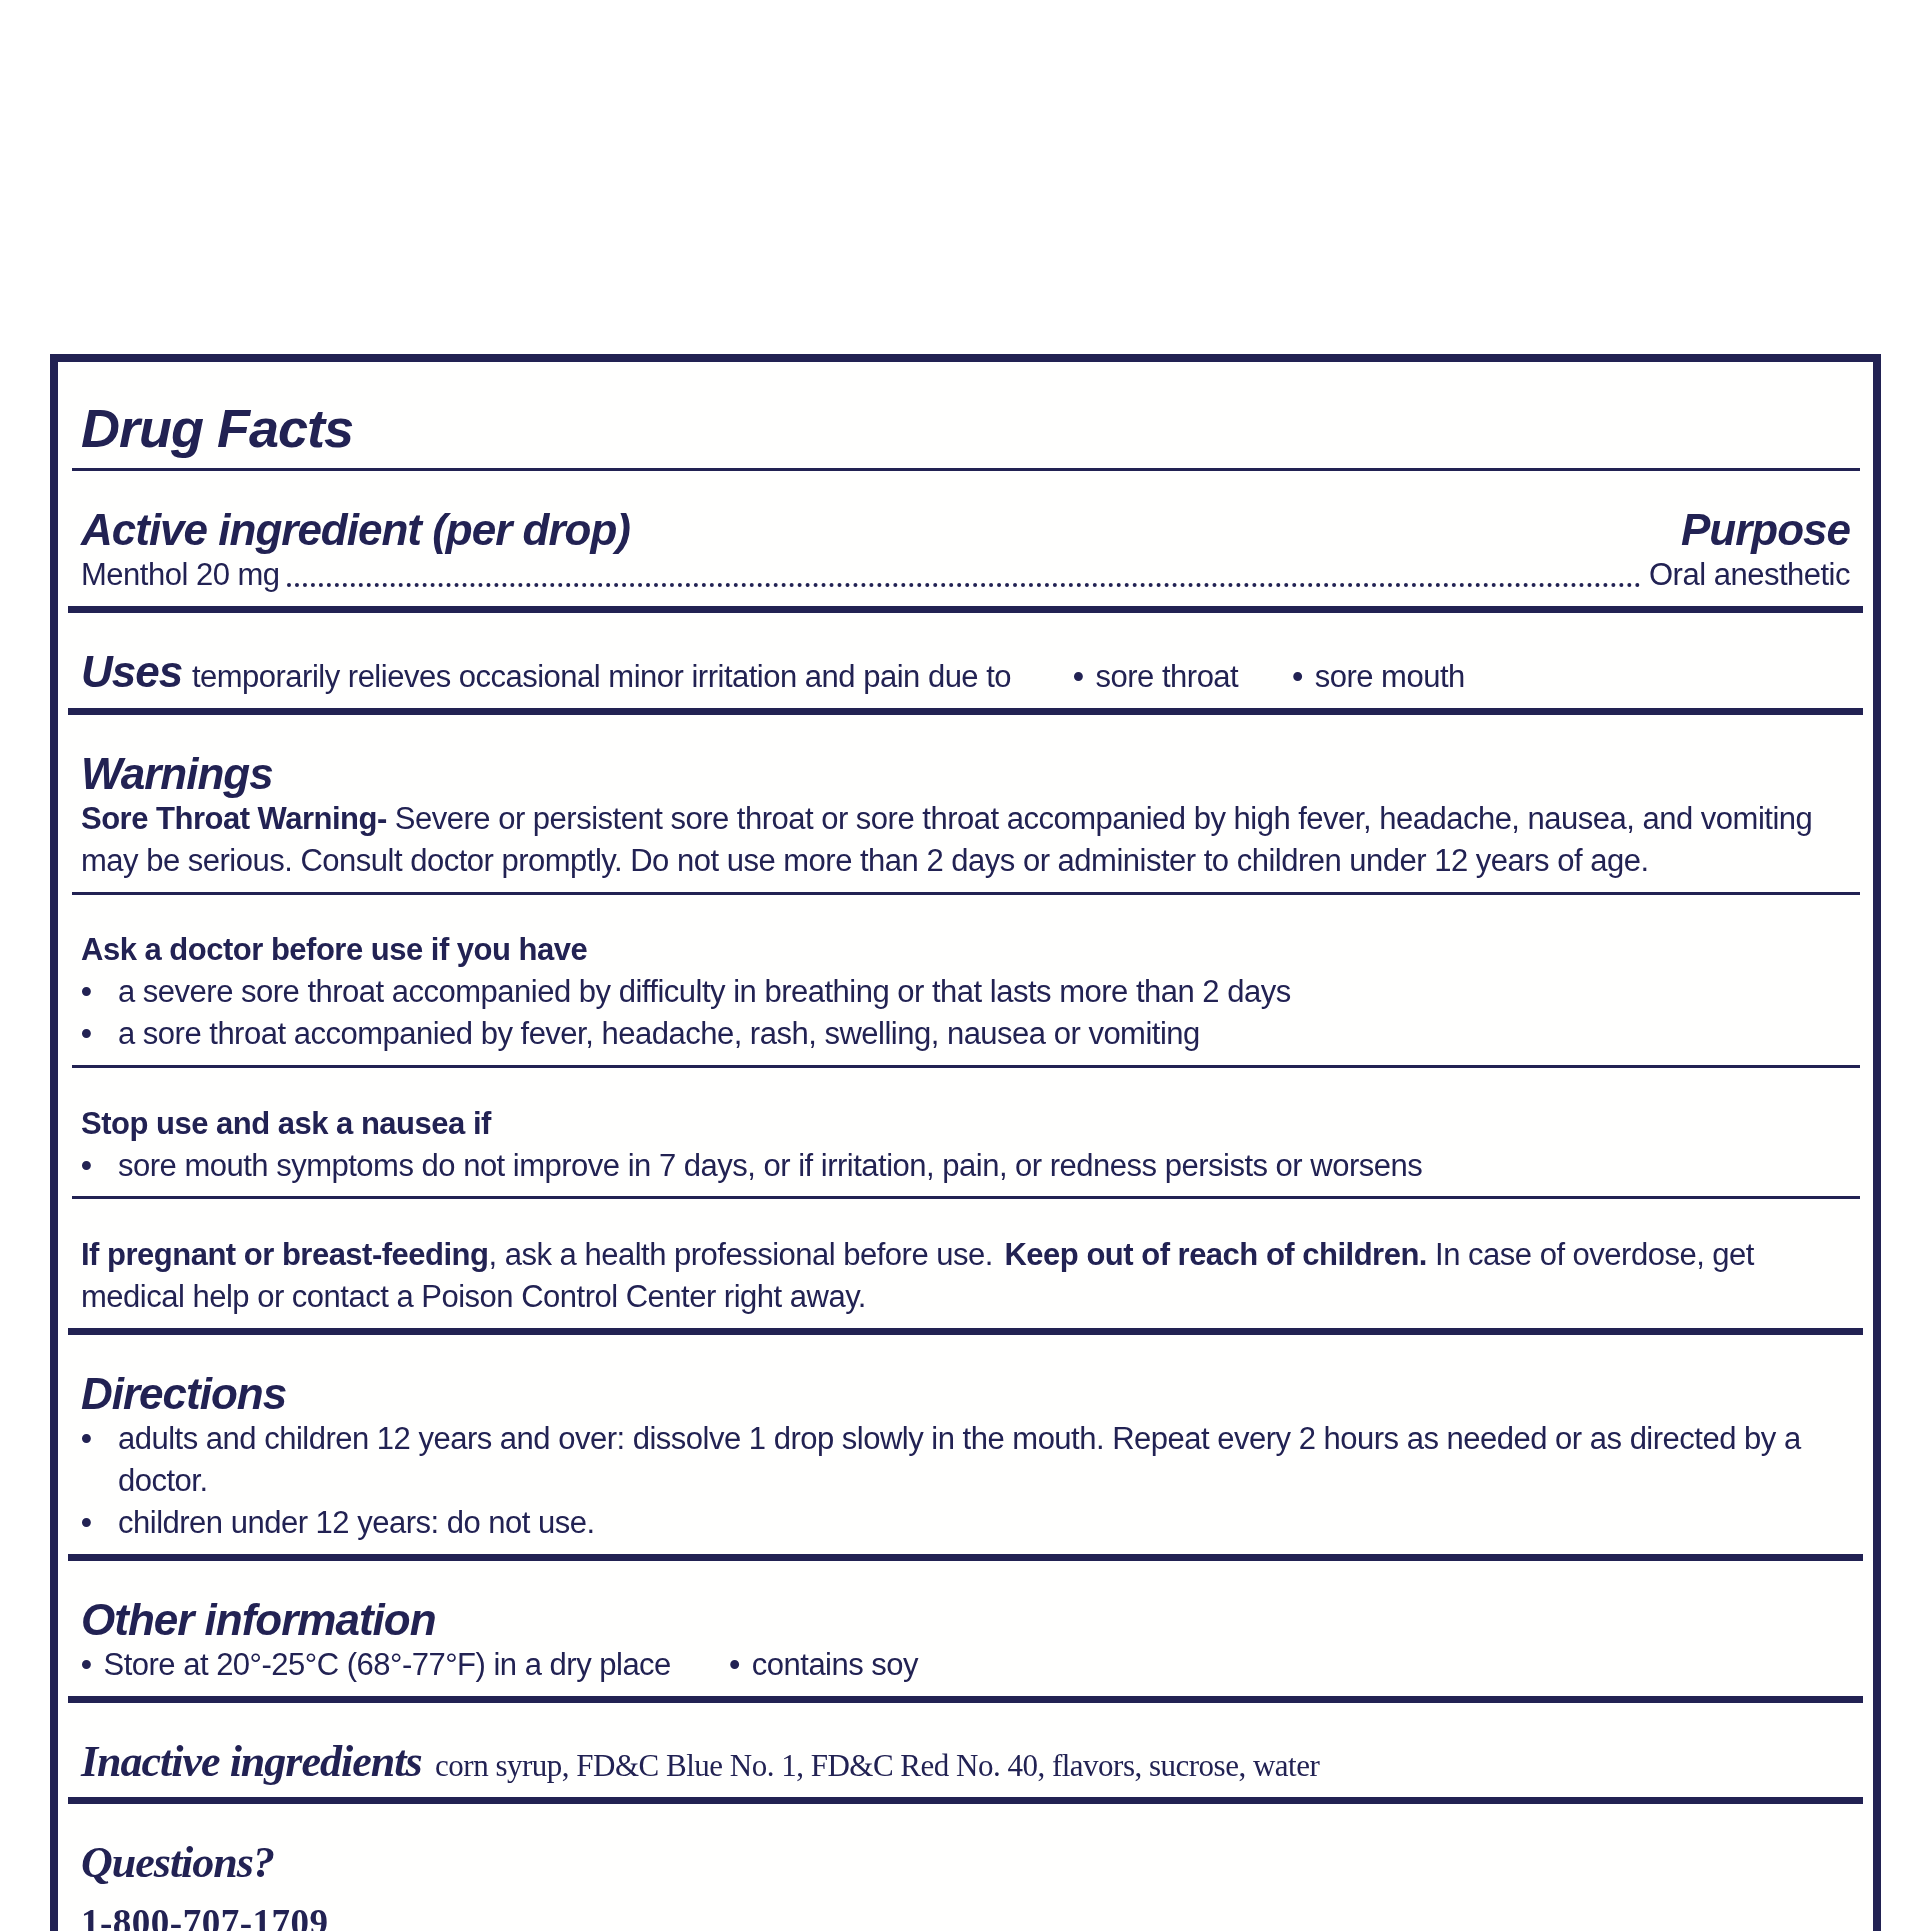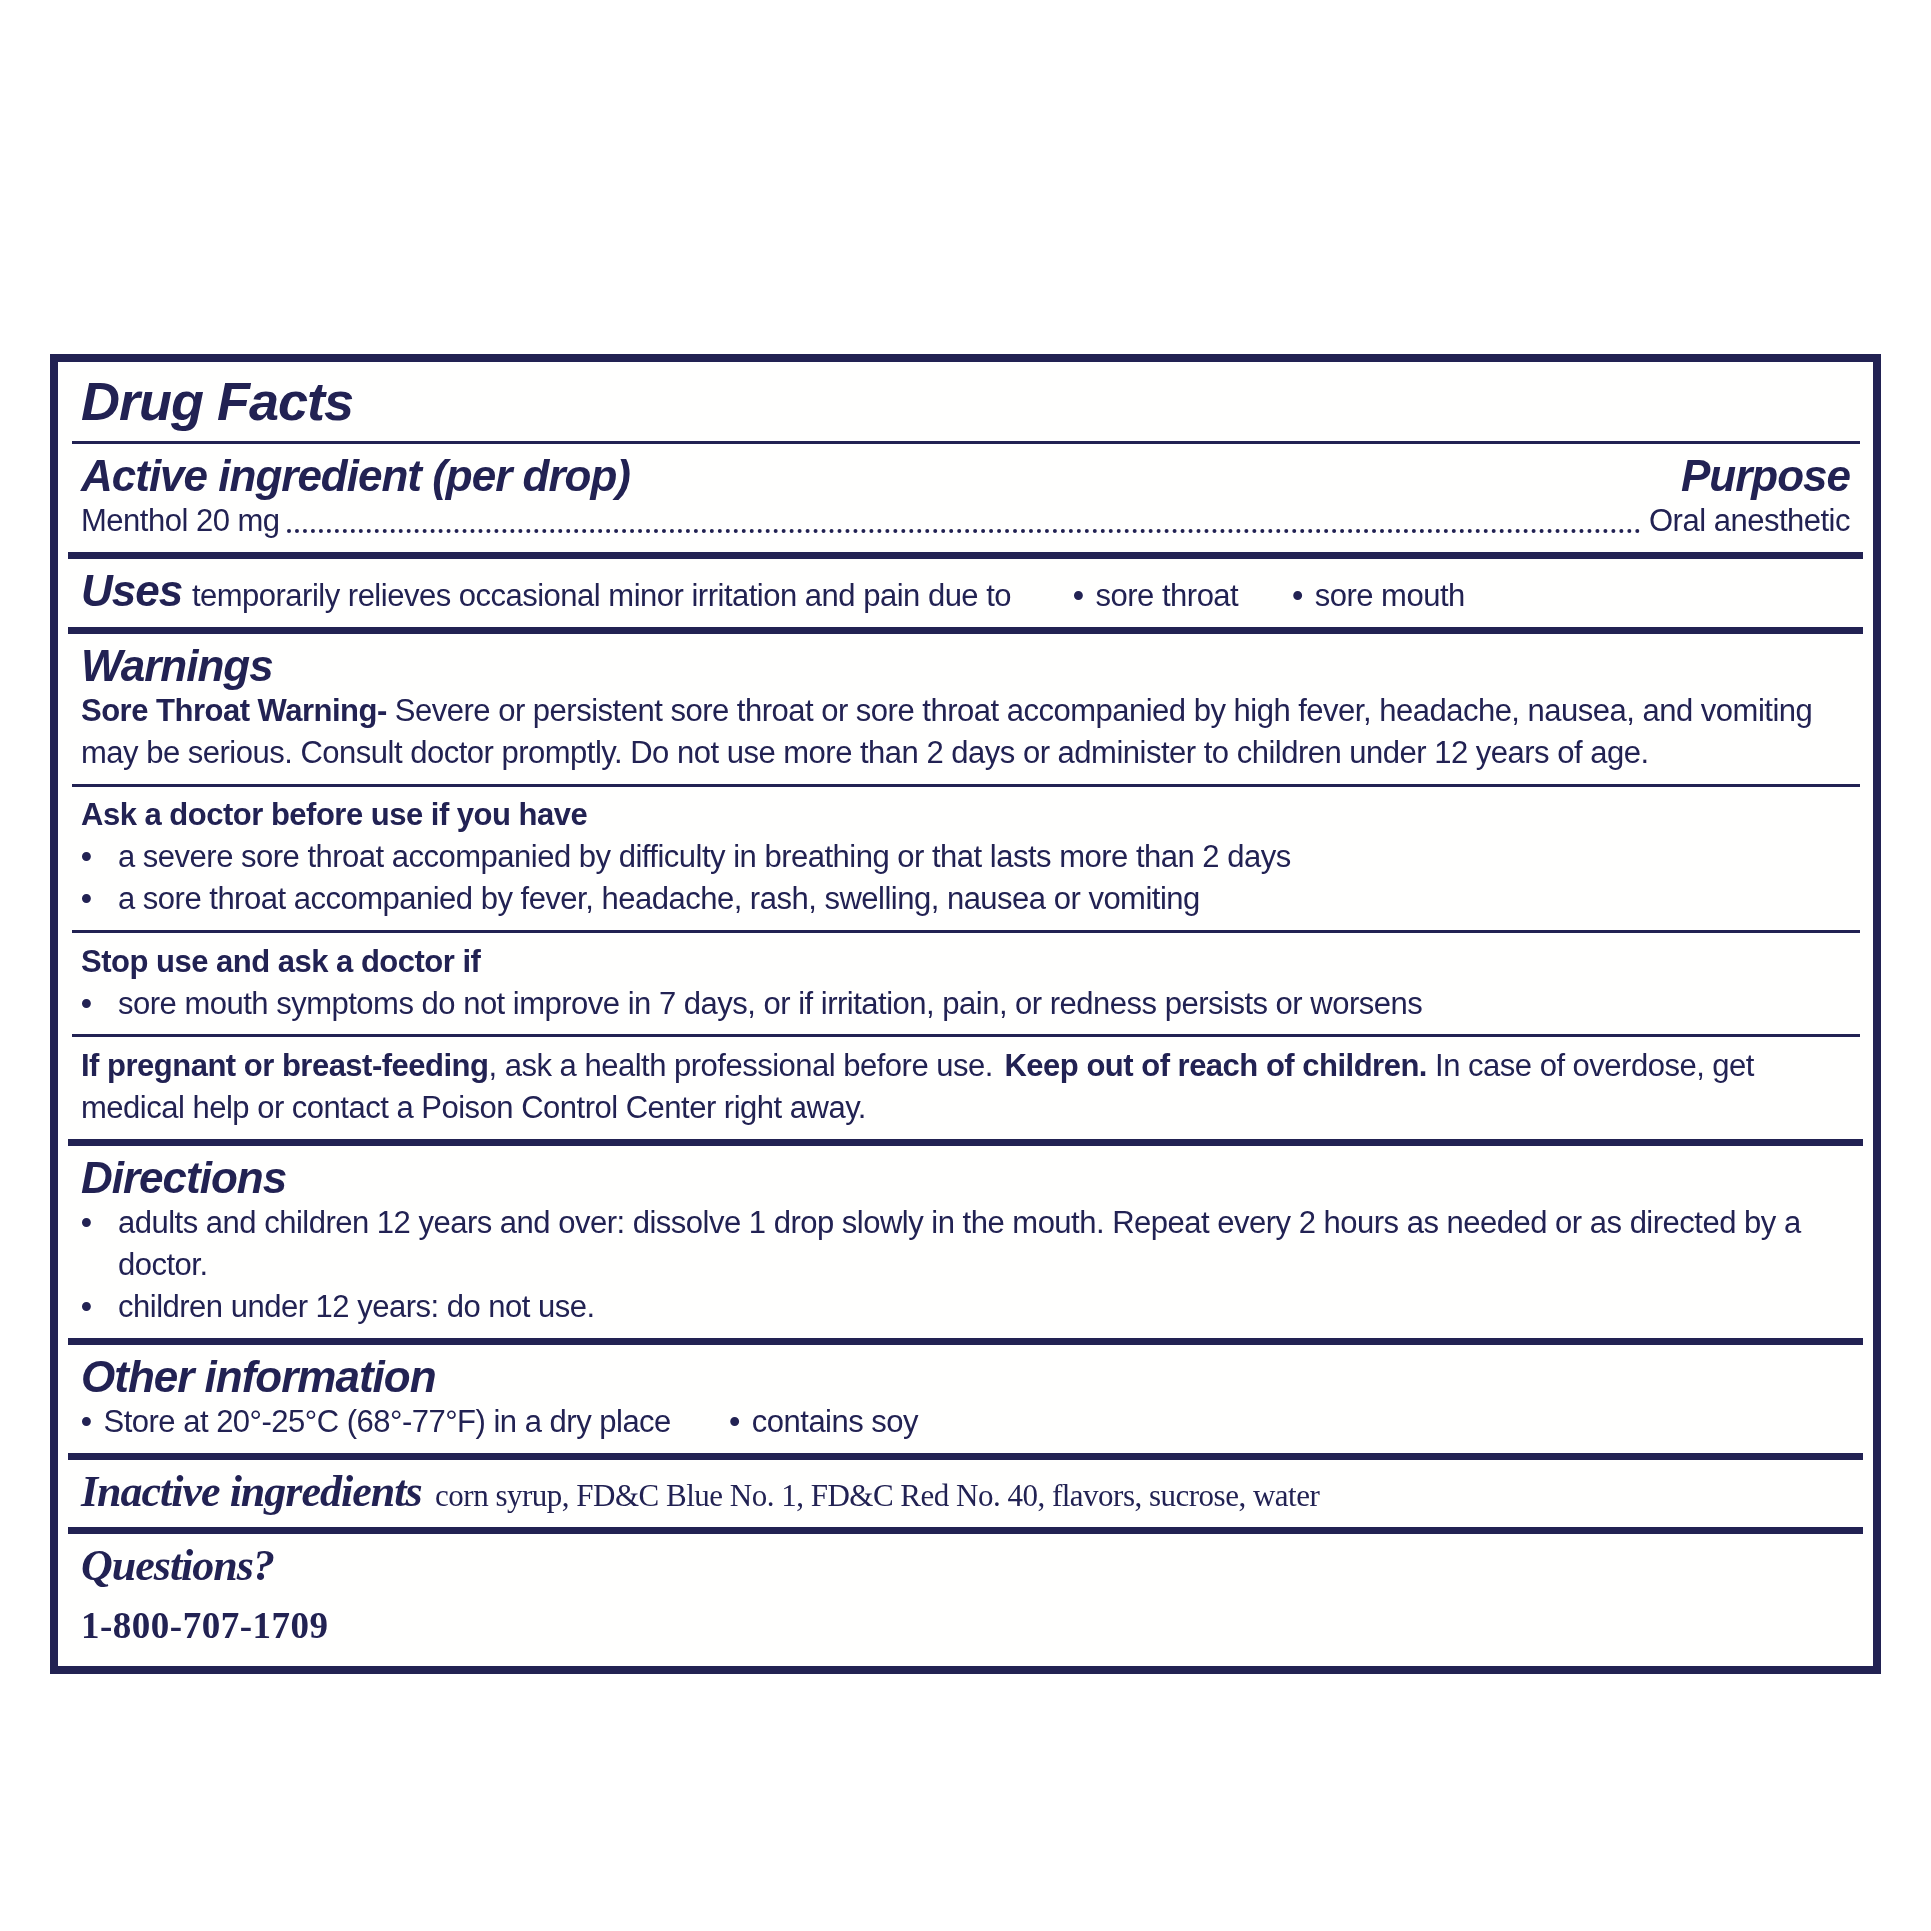--- a/index.html
+++ b/index.html
@@ -5,21 +5,21 @@
   :root { --ink:#222253; --bg:#ffffff; }
   * { margin:0; padding:0; box-sizing:border-box; }
   html,body { width:1931px; height:1931px; background:var(--bg); }
   body { font-family:"Liberation Sans", sans-serif; color:var(--ink); }
 
   .label {
     position:absolute; left:50px; top:354px; width:1831px;
     background:#fffffe; border:8.7px solid var(--ink);
   }
 
-  .sec { padding:7.7px 23px 9.7px 23px; }
+  .sec { padding:7.7px 23px 9.7px 23px;margin-top:27px; }
   .rule { height:2.9px; background:var(--ink); margin:0 13.5px; }
   .rule.thick { height:7.7px; margin:0 9.7px; }
 
   .title {
     font-size:54px; font-weight:bold; font-style:italic;
     letter-spacing:-1px; line-height:62px; display:inline-block;
   }
   .h {
     font-size:44px; font-weight:bold; font-style:italic;
     letter-spacing:-1px; line-height:48px;
@@ -105,21 +105,21 @@
       <div class="body">a severe sore throat accompanied by difficulty in breathing or that lasts more than 2 days</div>
     </div>
     <div class="bullet-row">
       <span class="dot">•</span>
       <div class="body">a sore throat accompanied by fever, headache, rash, swelling, nausea or vomiting</div>
     </div>
   </div>
   <div class="rule thin"></div>
 
   <div class="sec">
-    <div class="body bold">Stop use and ask a doctor if</div>
+    <div class="body bold">Stop use and ask a nausea if</div>
     <div class="bullet-row">
       <span class="dot">•</span>
       <div class="body">sore mouth symptoms do not improve in 7 days, or if irritation, pain, or redness persists or worsens</div>
     </div>
   </div>
   <div class="rule thin"></div>
 
   <div class="sec">
     <div class="body para">
       <b>If pregnant or breast-feeding</b><span>, ask a health professional before use.</span><b class="keep-space">Keep out of reach of children.</b><span> In case of overdose, get medical help or contact a Poison Control Center right away.</span>

